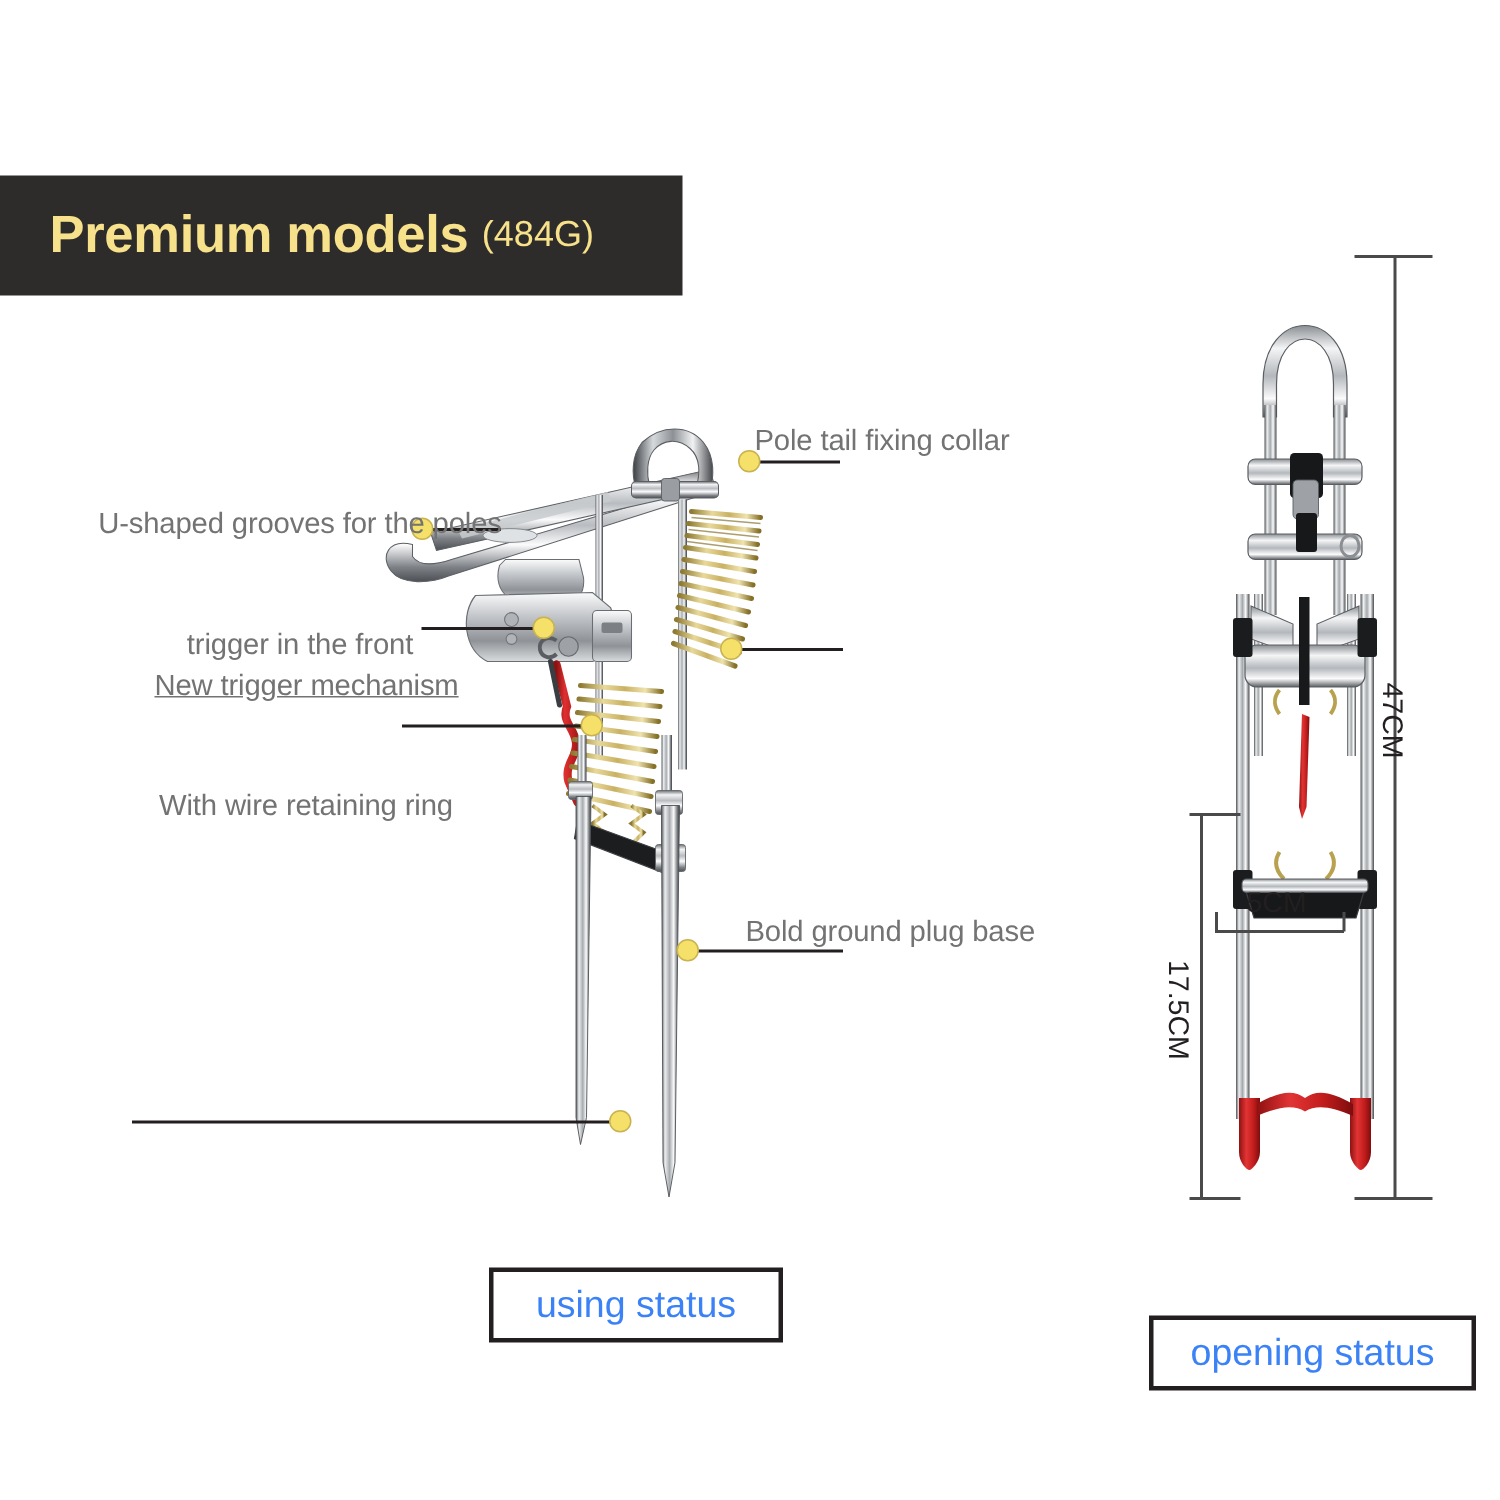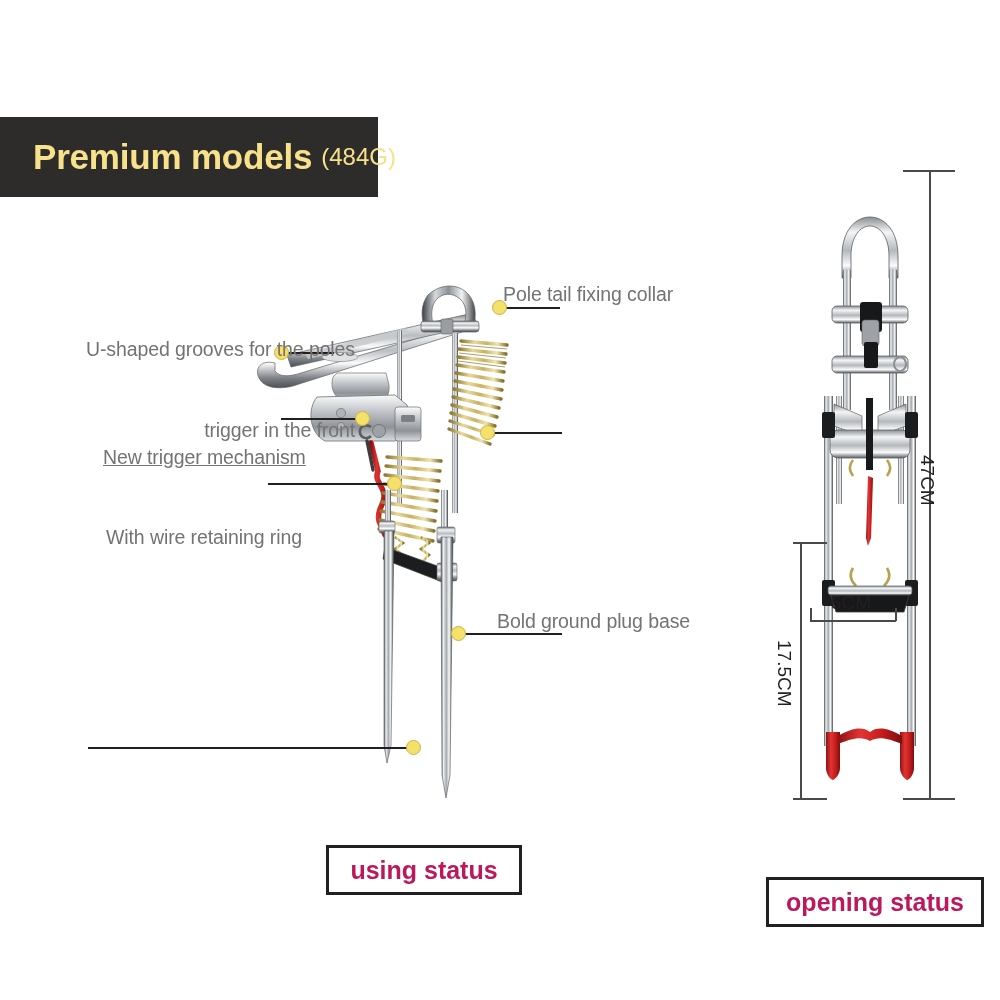--- a/index.html
+++ b/index.html
@@ -20,21 +20,21 @@
     left: 0; top: 0;
     width: 1000px; height: 1000px;
     background: #ffffff;
   }
 
   
   #title-banner {
     position: absolute;
     left: 0;
     top: 117px;
-    width: 378px;
+    width: 455px;
     height: 80px;
     background: #2e2c2b;
     display: flex;
     align-items: center;
     padding-left: 33px;
     box-sizing: border-box;
   }
   #title-main {
     color: #f7e18a;
     font-size: 35px;
@@ -52,21 +52,21 @@
 
   
   .callout {
     position: absolute;
     font-size: 19.5px;
     color: #737373;
     line-height: 27px;
     white-space: pre;
     letter-spacing: -0.1px;
   }
-  .callout.right-align { text-align: right; }
+  .callout.right-align { text-align: center; }
 
   
   .leader {
     position: absolute;
     background: #231f20;
     height: 1.6px;
   }
   .dot {
     position: absolute;
     width: 15px; height: 15px;
@@ -78,22 +78,22 @@
 
   
   .status-box {
     position: absolute;
     border: 3px solid #231f20;
     background: #ffffff;
     display: flex;
     align-items: center;
     justify-content: center;
     font-size: 25px;
-    font-weight: bold;
-    color: #be185d;
+    font-weight: normal;
+    color: #3b82f6;
     box-sizing: border-box;
   }
   #status-using   { left: 326px; top: 845px; width: 196px; height: 50px; }
   #status-opening { left: 766px; top: 845px; width: 218px; height: 50px; margin-top: 32px; }
 
   
   .dim-line-v {
     position: absolute;
     width: 1.6px;
     background: #4a4a4a;

